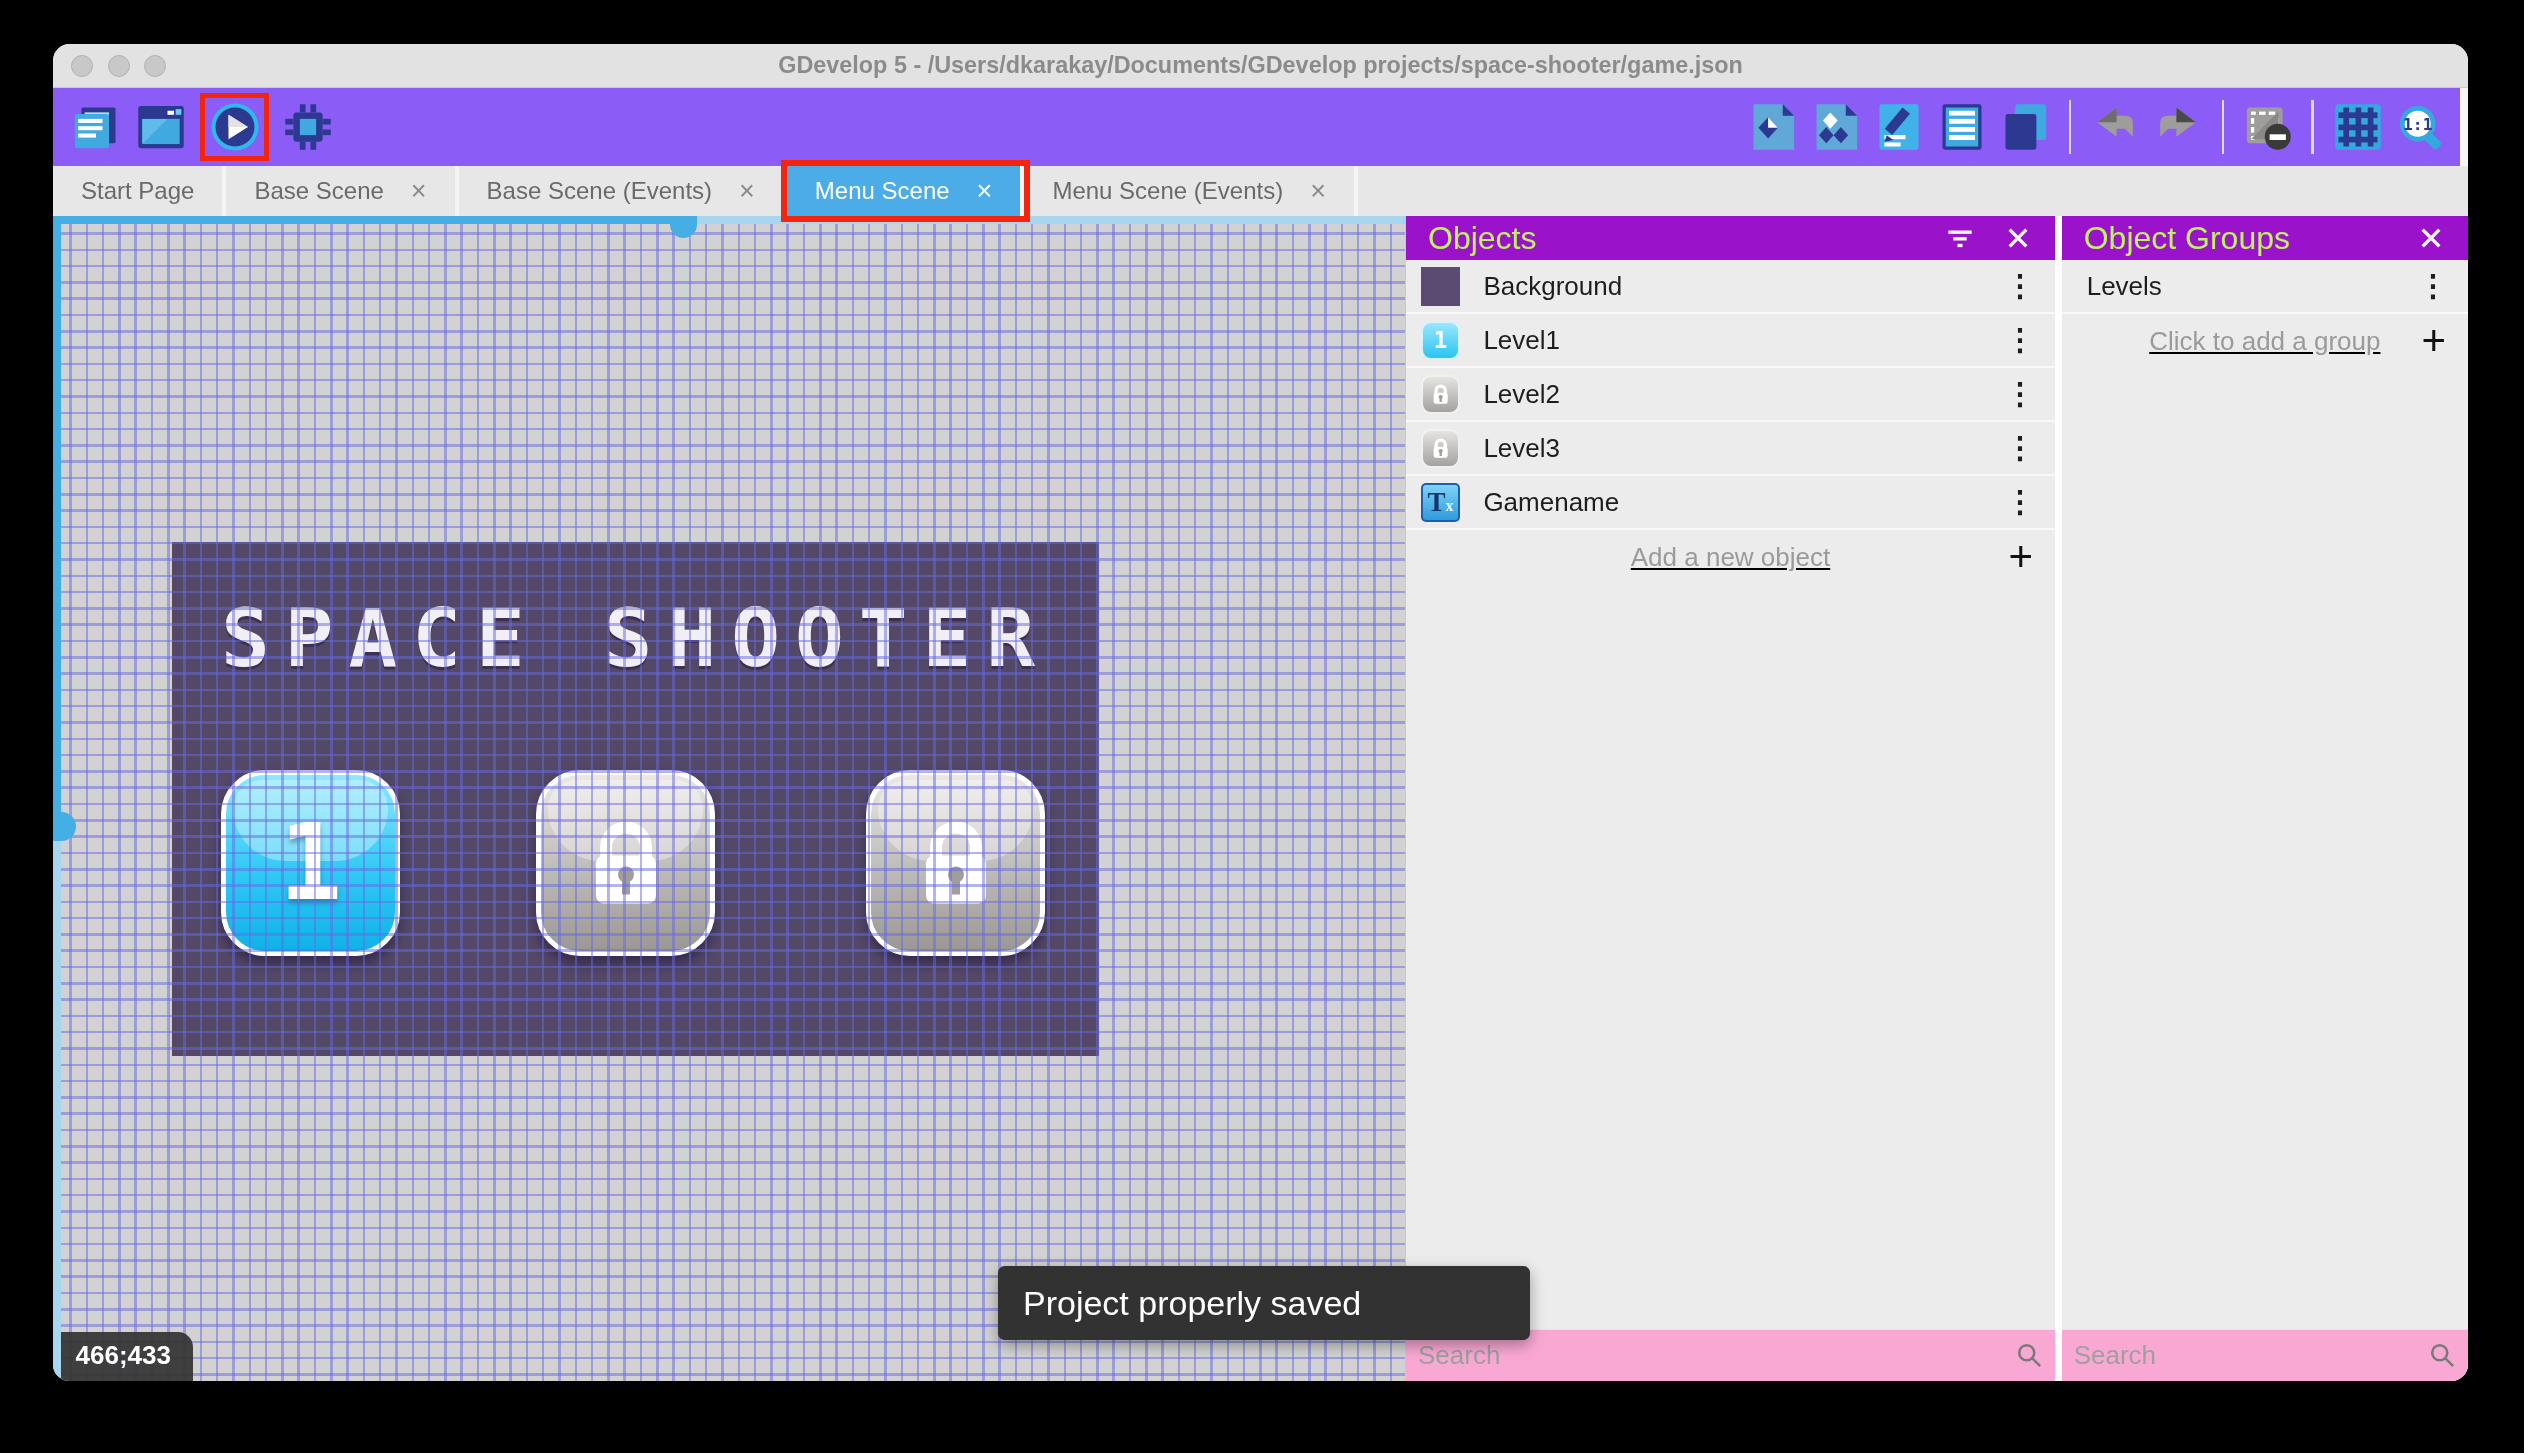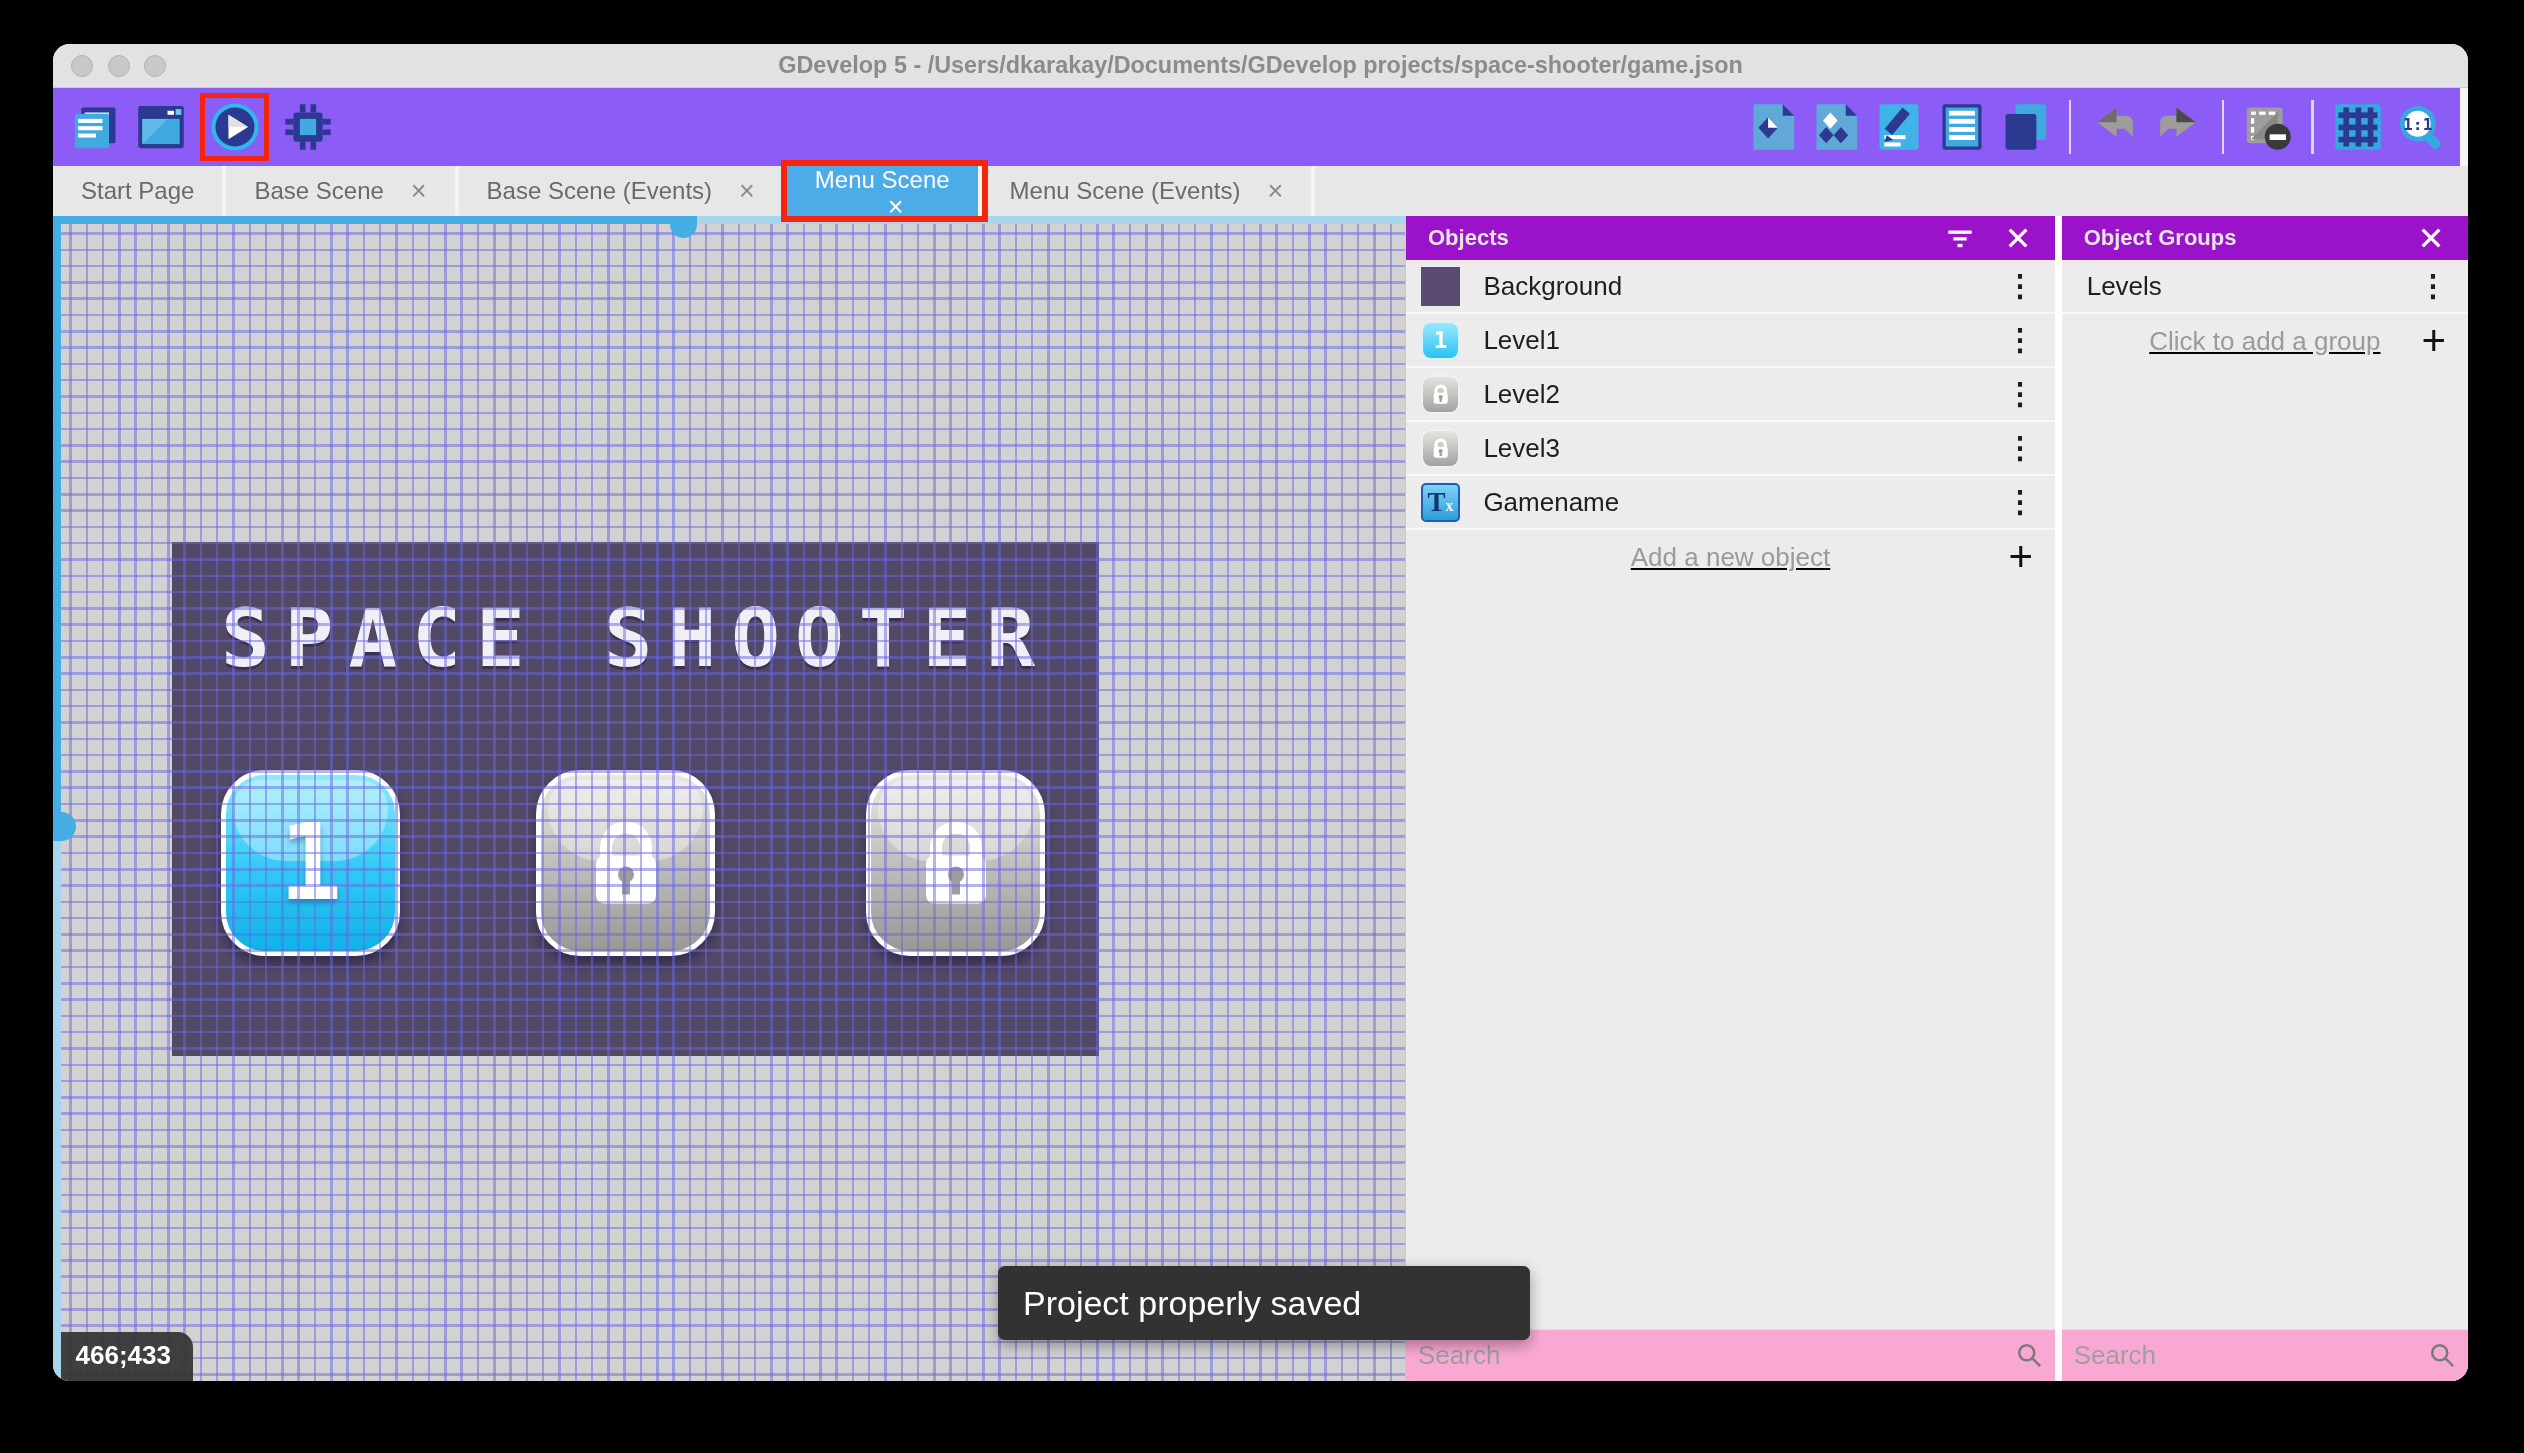--- a/index.html
+++ b/index.html
@@ -26,21 +26,21 @@
   .tbicon { width:52px; height:52px; display:block; }
   .tb-sep { width:2.5px; height:54px; background:#DBDBDB; margin:0 6.7px; }
   .play-frame { border:5.9px solid #F3250F; padding:3.3px; display:flex; }
 
   
   .tabbar { position:absolute; left:0; top:122px; right:0; height:50px; background:#E7E7E7;
             display:flex; z-index:30; }
   .tab { display:flex; align-items:center; padding:0 28px; font-size:24px; color:#6A6A6A;
          border-right:4.2px solid #F4F4F4; white-space:nowrap; }
   .tab .close { margin-left:27px; font-size:27px; color:#8B8B8B; line-height:1; }
-  .tab.active { background:#4CACE8; color:#FFF; outline:6.7px solid #F3250F; z-index:5; position:relative;flex-direction:column; }
+  .tab.active { background:#4CACE8; color:#FFF; outline:6.7px solid #F3250F; z-index:5; position:relative; }
   .tab.active .close { color:#FFF; }
 
   
   .content { position:absolute; left:0; top:172px; right:0; bottom:0; display:flex; }
 
   
   .canvas { position:relative; width:1352px; background:#D2D2D2; overflow:hidden; flex:none; }
   .grid-overlay { position:absolute; inset:0; pointer-events:none;
     background-image:
       repeating-linear-gradient(to right,  rgba(104,104,226,.5) 0 2.5px, transparent 2.5px 16.3px),
@@ -74,21 +74,21 @@
             font-weight:bold; font-size:26px; padding:8.4px 22px 10px 15px;
             border-radius:0 15px 0 0; z-index:20; }
 
   
   .panel { display:flex; flex-direction:column; background:#ECECEC; }
   .panel.objects { width:650px; flex:none; border-left:0.8px solid #C9C9C9; }
   .panel-gap { width:6.7px; background:#FFF; flex:none; }
   .panel.groups { flex:1; }
   .panel-header { height:44px; background:#9B12CB; display:flex; align-items:center;
                   padding:0 22px; flex:none; }
-  .panel-title { color:#e5e5e5; font-size:22px; font-weight:bold; }
+  .panel-title { color:#bef264; font-size:32px; font-weight:normal; }
   .ph-spacer { flex:1; }
   .ph-icon { width:30px; height:30px; margin-left:28.5px; display:block; }
   .panel-list { flex:1; overflow:hidden; }
   .row { height:54px; display:flex; align-items:center; padding-left:15px;
          border-bottom:2.5px solid #F9F9F9; font-size:26px; color:#1E1E1E; background:#ECECEC; }
   .row .label { margin-left:23.4px; }
   .row.plain .label { margin-left:10px; }
   .dots { margin-left:auto; margin-right:20px; font-size:30px; color:#1E1E1E; font-weight:bold;
           line-height:.8; letter-spacing:0; }
   .thumb { width:39px; height:39px; flex:none; display:flex; align-items:center; justify-content:center; }

